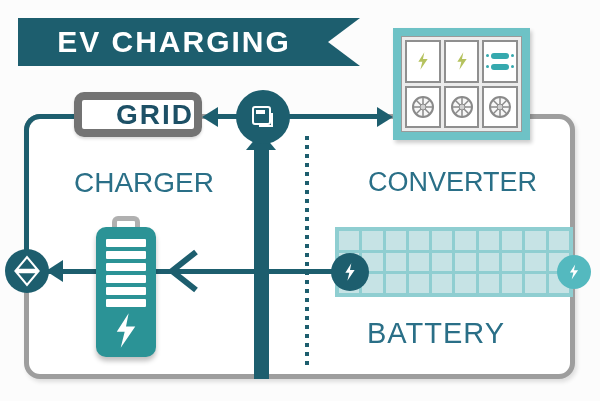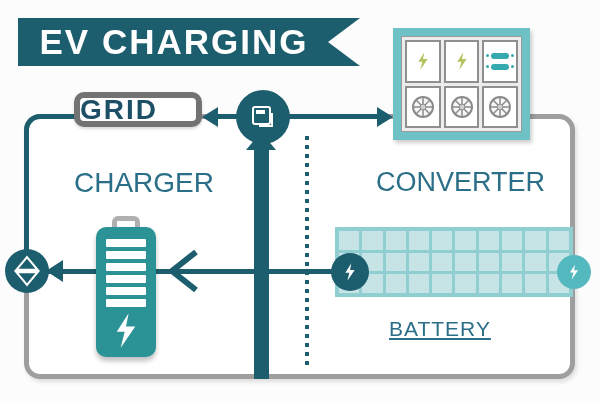--- a/index.html
+++ b/index.html
@@ -10,21 +10,21 @@
   }
   *{margin:0;padding:0;box-sizing:border-box;}
   body{font-family:"Liberation Sans", sans-serif;background:#ffffff;}
   .stage{position:relative;width:600px;height:401px;background:#fcfcfc;overflow:hidden;}
   .abs{position:absolute;}
 
   
   .banner{left:18px;top:18px;width:342px;height:48px;background:var(--teal-dark);
     clip-path:polygon(0 0,100% 0,calc(100% - 32px) 50%,100% 100%,0 100%);
     display:flex;align-items:center;justify-content:center;padding-right:30px;z-index:9;}
-  .banner span{color:#fff;font-weight:bold;font-size:35px;letter-spacing:2px;}
+  .banner span{color:#fff;font-weight:bold;font-size:30px;letter-spacing:2px;}
 
   
   .frame{left:24px;top:114px;width:551px;height:265px;border:5px solid var(--frame-gray);
     border-radius:16px;background:#ffffff;box-shadow:2px 3px 4px rgba(0,0,0,.12);z-index:0;}
   .frame-teal{left:24px;top:114px;width:60px;height:165px;border-left:5px solid var(--teal-dark);
     border-top:5px solid var(--teal-dark);border-top-left-radius:16px;z-index:1;}
 
   
   .line{background:var(--teal-dark);z-index:2;}
   .line-grid{left:217px;top:114px;width:22px;height:5px;}
@@ -37,22 +37,22 @@
   .vbar-head{left:246px;top:132px;width:0;height:0;border-left:15px solid transparent;
     border-right:15px solid transparent;border-bottom:18px solid var(--teal-dark);z-index:2;}
   .dotted{left:305px;top:136px;width:4px;height:231px;z-index:2;
     background-image:repeating-linear-gradient(to bottom,var(--teal-dark) 0 4px,transparent 4px 9px);}
   .hline{left:27px;top:269px;width:310px;height:5px;z-index:2;}
   .ah-left-diamond{left:46px;top:260px;width:0;height:0;border-top:11px solid transparent;
     border-bottom:11px solid transparent;border-right:17px solid var(--teal-dark);z-index:2;}
   .chevron{left:167px;top:249px;z-index:2;}
 
   
-  .grid-box{left:74px;top:92px;width:128px;height:35px;background:#fff;border:6px solid #737373;
-    border-radius:10px;display:flex;align-items:center;justify-content:flex-start;z-index:3;
+  .grid-box{left:74px;top:92px;width:128px;height:45px;background:#fff;border:8px solid #737373;
+    border-radius:10px;display:flex;align-items:center;justify-content:flex-end;z-index:3;
     box-shadow:0 2px 3px rgba(0,0,0,.15);}
   .grid-box span{font-weight:bold;font-size:28px;letter-spacing:2px;color:var(--grid-text);}
 
   
   .circle{border-radius:50%;display:flex;align-items:center;justify-content:center;z-index:4;}
   .c-charger{left:236px;top:90px;width:54px;height:54px;background:var(--teal-dark);}
   .c-diamond{left:5px;top:249px;width:44px;height:44px;background:var(--teal-dark);}
   .c-bolt-dark{left:331px;top:253px;width:38px;height:38px;background:var(--teal-dark);}
   .c-bolt-light{left:557px;top:255px;width:34px;height:34px;background:var(--teal-circle-light);}
 
@@ -78,22 +78,22 @@
   .bar-seg{width:18px;height:6px;background:#35a9ae;border-radius:3px;}
 
   
   .module{left:335px;top:227px;width:238px;height:70px;background:var(--module-bg);padding:4px;
     display:grid;grid-template-columns:repeat(10,1fr);grid-template-rows:repeat(3,1fr);gap:3px;z-index:1;}
   .bm-cell{background:var(--module-cell);}
 
   
   .label{color:var(--label-text);z-index:3;}
   .lbl-charger{left:54px;top:167px;font-size:28px;margin-left:20px;}
-  .lbl-converter{left:376px;top:167px;font-size:27px;}
-  .lbl-battery{left:389px;top:317px;font-size:21px;letter-spacing:1px;text-decoration:underline;}
+  .lbl-converter{left:368px;top:167px;font-size:27px;}
+  .lbl-battery{left:367px;top:317px;font-size:29px;letter-spacing:1px;}
 </style>
 </head>
 <body>
 
 <div class="stage">
 
   <div class="abs frame"></div>
   <div class="abs frame-teal"></div>
 
   <div class="abs module">

